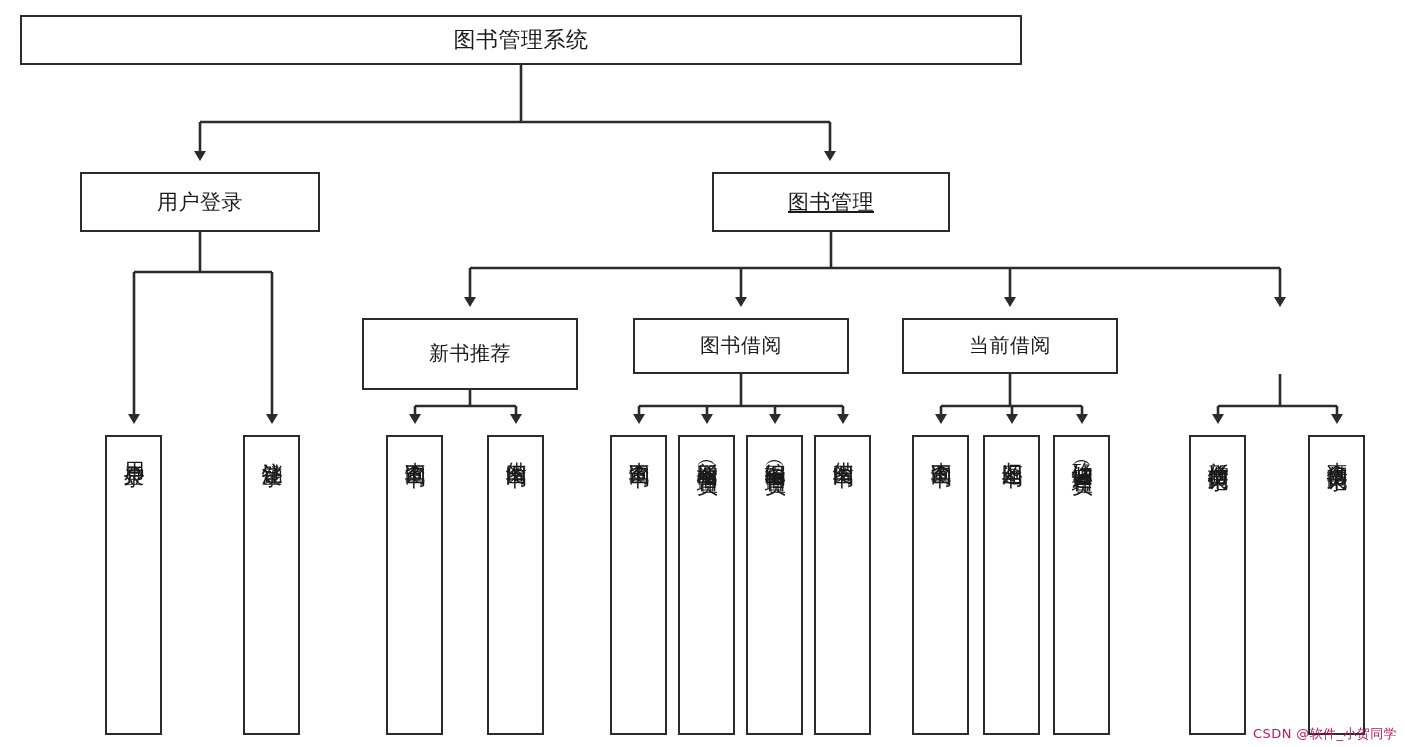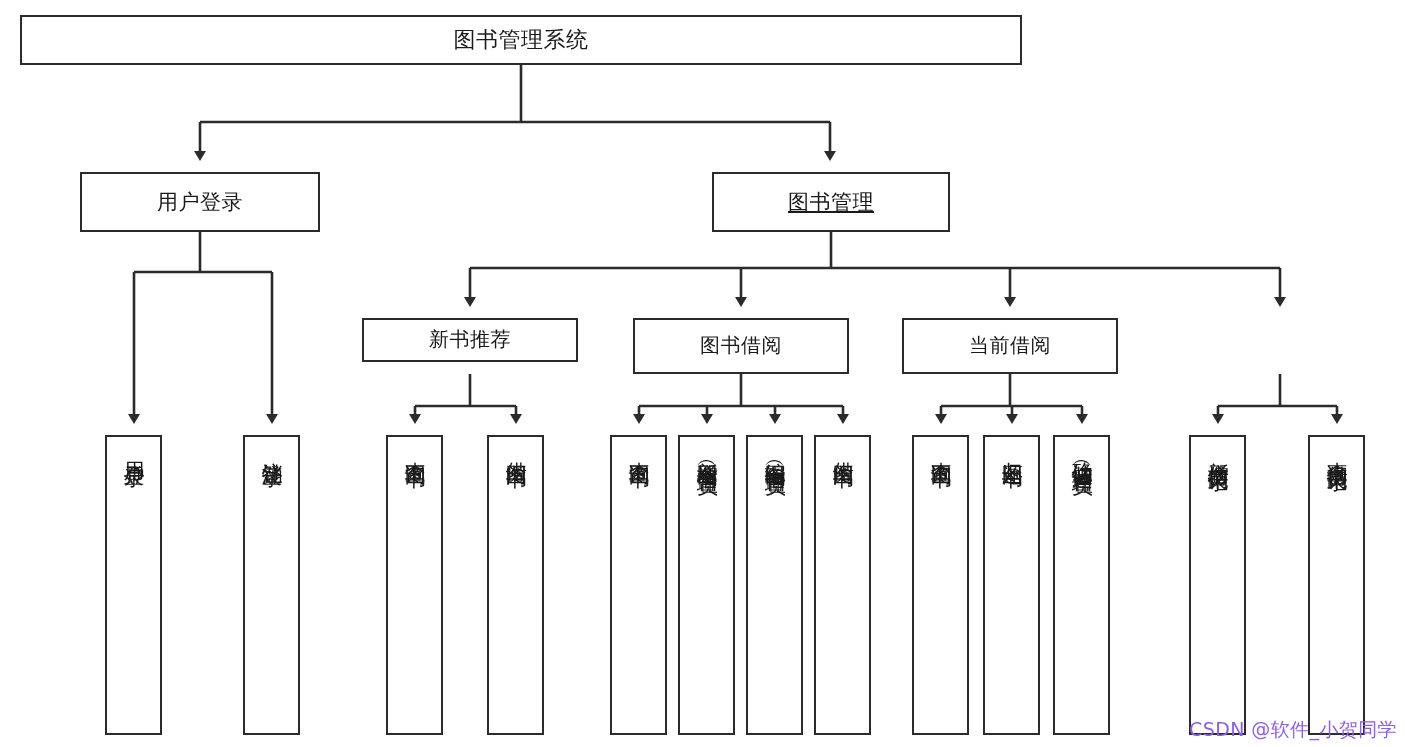--- a/index.html
+++ b/index.html
@@ -59,22 +59,22 @@
     text-orientation: upright;
     font-size: 21px;
     line-height: 1.30;
     letter-spacing: 2px;
     white-space: nowrap;
   }
   .watermark {
     position: absolute;
     right: 8px;
     bottom: 4px;
-    font-size: 19px;
-    color: #8b5cf6;
+    font-size: 13px;
+    color: #be185d;
     letter-spacing: 0.4px;
     white-space: nowrap;
   }
 </style>
 </head>
 <body>
 
 <div id="canvas">
 
   <svg class="wires" viewBox="0 0 1405 747" xmlns="http://www.w3.org/2000/svg">
@@ -131,21 +131,21 @@
     <span class="label">图书管理系统</span>
   </div>
 
   <div class="node level2" style="left:80px; top:172px; width:240px; height:60px;">
     <span class="label">用户登录</span>
   </div>
   <div class="node level2" style="left:712px; top:172px; width:238px; height:60px;text-decoration:underline;">
     <span class="label">图书管理</span>
   </div>
 
-  <div class="node level3" style="left:362px; top:318px; width:216px; height:44px;">
+  <div class="node level3" style="left:362px; top:318px; width:216px; height:72px;">
     <span class="label">新书推荐</span>
   </div>
   <div class="node level3" style="left:902px; top:318px; width:216px; height:56px;">
     <span class="label">当前借阅</span>
   </div>
   <div class="node level3" style="left:633px; top:318px; width:216px; height:56px;">
     <span class="label">图书借阅</span>
   </div>
 
   <div class="node leaf" style="left:105px; top:435px; width:57px; height:300px;">

